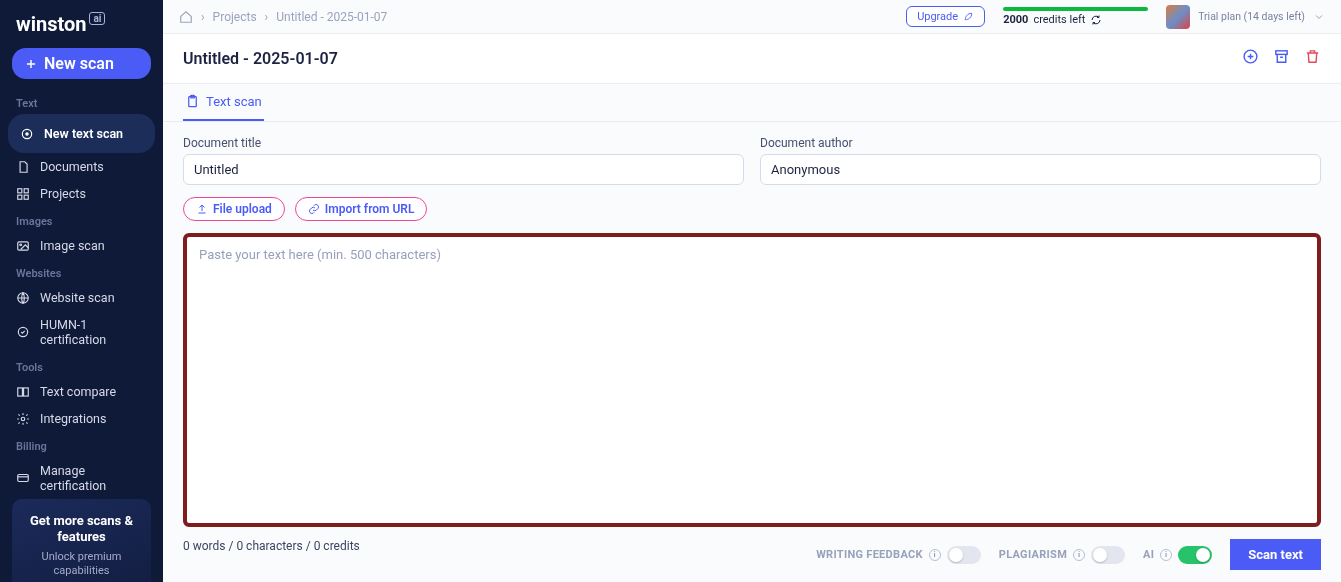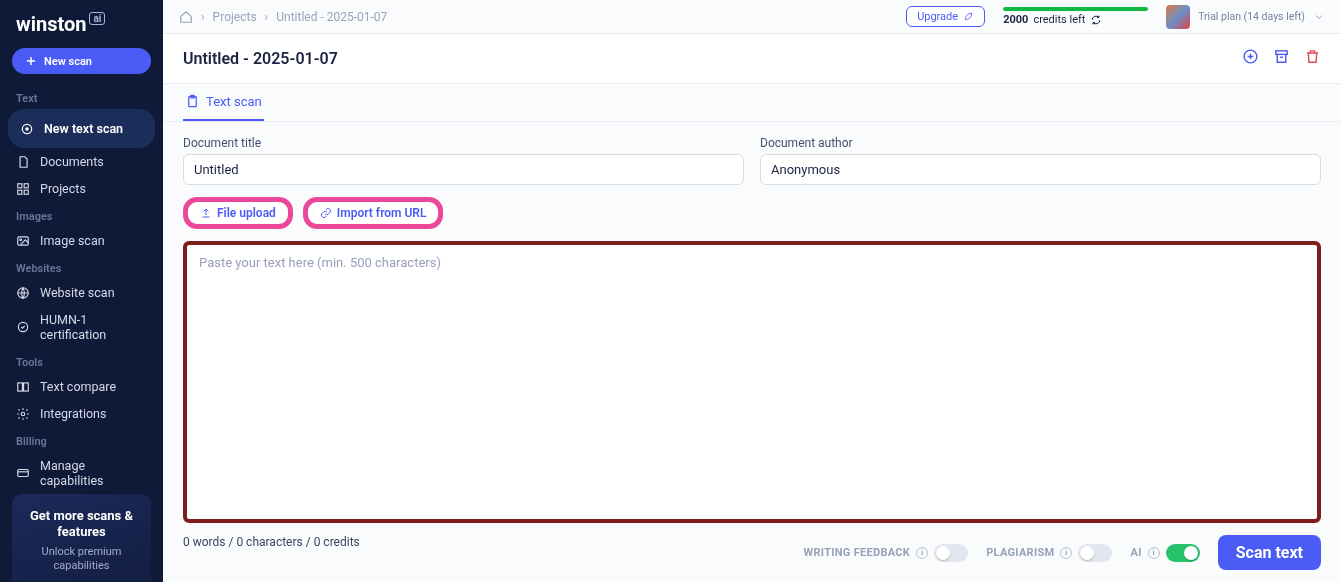--- a/index.html
+++ b/index.html
@@ -1,21 +1,21 @@
 <!DOCTYPE html>
 <html><head>
   <meta charset="utf-8">
   <style>
     * { margin: 0; padding: 0; box-sizing: border-box; font-family: -apple-system, BlinkMacSystemFont, "Segoe UI", Roboto, Arial, sans-serif; }
     body { display: flex; width: 1341px; height: 582px; background: #f5f5f7; overflow: hidden; }
     
     .sidebar { width: 163px; background: #0f1938; color: #fff; display: flex; flex-direction: column; padding: 12px 0; }
     .logo { padding: 0 16px 12px; font-size: 20px; font-weight: 700; display: flex; align-items: center; }
     .logo .ai-box { display: inline-block; border: 1px solid #a8b3d6; border-radius: 3px; font-size: 10px; padding: 0 3px; margin-left: 3px; color: #a8b3d6; position: relative; top: -6px; }
-    .new-scan-btn { background: #4a5cf5; margin: 0 12px 10px; padding: 6px 12px; border-radius: 14px; font-size: 11px; font-weight: 600; display: flex; align-items: center; gap: 6px; cursor: pointer; }
+    .new-scan-btn { background: #4a5cf5; margin: 0 12px 10px; padding: 6px 12px; border-radius: 14px; font-size: 16px; font-weight: 600; display: flex; align-items: center; gap: 6px; cursor: pointer; }
     .section-label { color: #6b7499; font-size: 11px; padding: 8px 16px 4px; font-weight: 600; }
     .nav-item { display: flex; align-items: center; gap: 10px; padding: 6px 16px; font-size: 12.5px; color: #d5d9e8; cursor: pointer; }
     .nav-item.active { background: #1c2d5a; border-radius: 16px; margin: 0 8px; padding: 12px 12px; font-weight: 600; color: #fff; }
     .nav-icon { width: 14px; height: 14px; flex-shrink: 0; }
     .promo-card { margin: auto 12px 0; background: linear-gradient(160deg, #1b2a5a, #0f1938); border-radius: 10px; padding: 14px 12px; text-align: center; }
     .promo-title { font-size: 13px; font-weight: 700; margin-bottom: 4px; line-height: 1.25; }
     .promo-sub { font-size: 11px; color: #a5accb; line-height: 1.3; margin-bottom: 10px; }
     .upgrade-now-btn { background: #fff; color: #0f1938; border: none; padding: 7px 14px; border-radius: 8px; font-size: 12px; font-weight: 600; display: inline-flex; align-items: center; gap: 6px; cursor: pointer; }
     
     .main { flex: 1; display: flex; flex-direction: column; background: #fafbfc; }
@@ -37,33 +37,33 @@
     
     .tabs { padding: 0 20px; border-bottom: 1px solid #e9ecf3; }
     .tab { display: inline-flex; align-items: center; gap: 6px; padding: 10px 2px; font-size: 13px; color: #4a5cf5; border-bottom: 2px solid #4a5cf5; cursor: pointer; }
     
     .content { padding: 14px 20px 0; flex: 1; display: flex; flex-direction: column; }
     .row { display: flex; gap: 16px; }
     .field { flex: 1; display: flex; flex-direction: column; gap: 4px; }
     .field label { font-size: 12px; color: #45506f; }
     .field input { border: 1px solid #d5dbe8; border-radius: 6px; padding: 7px 10px; font-size: 13px; color: #1c2342; outline: none; }
     .action-btns { display: flex; gap: 10px; margin: 12px 0; }
-    .outline-btn { border: 5px solid #ec4899; color: #4a5cf5; background: #fff; border-radius: 14px; padding: 4px 12px; font-size: 12px; font-weight: 600; display: inline-flex; align-items: center; gap: 5px; cursor: pointer; }
+    .outline-btn { border: 1px solid #ec4899; color: #4a5cf5; background: #fff; border-radius: 14px; padding: 4px 12px; font-size: 12px; font-weight: 600; display: inline-flex; align-items: center; gap: 5px; cursor: pointer; }
     .text-area { flex: 1; border: 4px solid #7f1d1d; border-radius: 6px; padding: 10px 12px; font-size: 13px; color: #1c2342; outline: none; resize: none; min-height: 250px; font-family: inherit; }
     .text-area::placeholder { color: #98a1ba; }
     
     .footer { display: flex; align-items: flex-start; padding: 12px 20px; font-size: 12px; color: #6b7490; gap: 20px; }
     .footer .stats { color: #3b4562; }
     .toggles { margin-left: auto; display: flex; align-items: center; gap: 18px; }
     .toggle-group { display: flex; align-items: center; gap: 6px; font-size: 11px; font-weight: 700; color: #98a1ba; letter-spacing: .3px; }
     .toggle-group .info { width: 12px; height: 12px; border: 1px solid #b8c0d4; border-radius: 50%; display: inline-flex; align-items: center; justify-content: center; font-size: 8px; color: #98a1ba; }
     .switch { width: 34px; height: 18px; background: #e3e6ef; border-radius: 10px; position: relative; cursor: pointer; }
     .switch::after { content:''; position:absolute; width:14px; height:14px; background:#fff; border-radius:50%; top:2px; left:2px; box-shadow:0 1px 2px rgba(0,0,0,.2); }
     .switch.on { background:#27c36b; } .switch.on::after { left:auto; right:2px; }
-    .scan-btn { background:#4a5cf5; color:#fff; border:none; border-radius:8px; padding:8px 18px; font-size:16px; font-weight:700; cursor:pointer; }
+    .scan-btn { background:#4a5cf5; color:#fff; border:none; border-radius:0; padding:8px 18px; font-size:13px; font-weight:700; cursor:pointer; }
   </style>
 </head>
 <body>
 
 <aside class="sidebar">
   <div class="logo">
     <span>winston</span>
     <span class="ai-box">ai</span>
   </div>
   <div class="new-scan-btn">
@@ -138,21 +138,21 @@
       </svg>
     <span>Integrations</span>
   </div>
 
   <div class="section-label">Billing</div>
   <div class="nav-item">
     <svg class="nav-icon" viewBox="0 0 24 24" fill="none" stroke="currentColor" stroke-width="2">
         <rect x="3" y="6" width="18" height="12" rx="2"></rect>
         <path d="M3 10h18"></path>
       </svg>
-    <span>Manage capabilities</span>
+    <span>Manage certification</span>
   </div>
 
   <div class="promo-card">
     <div class="promo-title">Get more scans &amp; features</div>
     <div class="promo-sub">Unlock premium capabilities</div>
     <button class="upgrade-now-btn">
       <span>Upgrade now</span>
       <svg width="14" height="14" viewBox="0 0 24 24" fill="none" stroke="currentColor" stroke-width="2">
           <path d="M5 12h14M13 6l6 6-6 6"></path>
         </svg>

